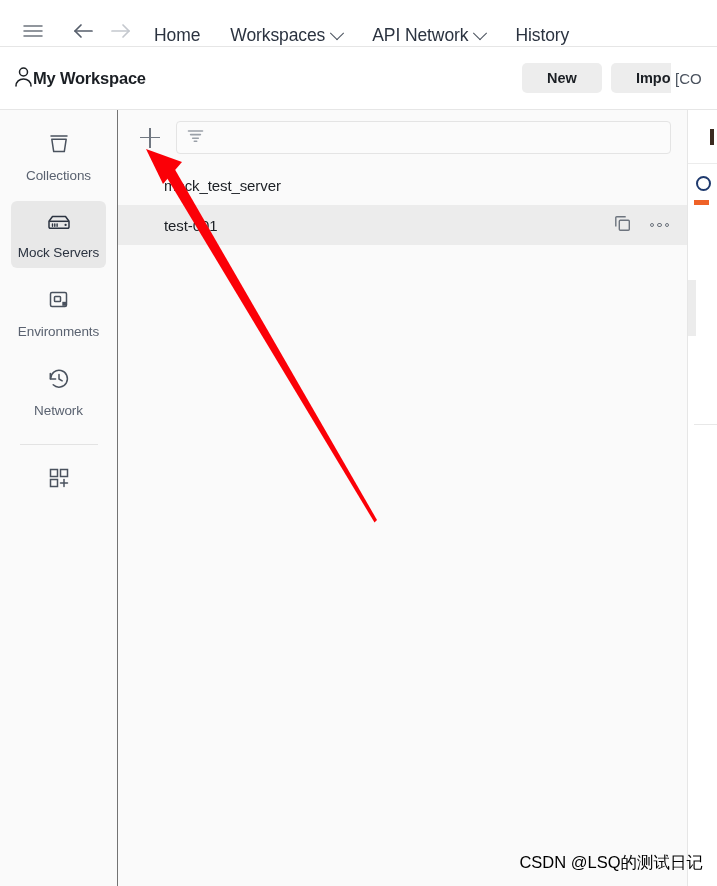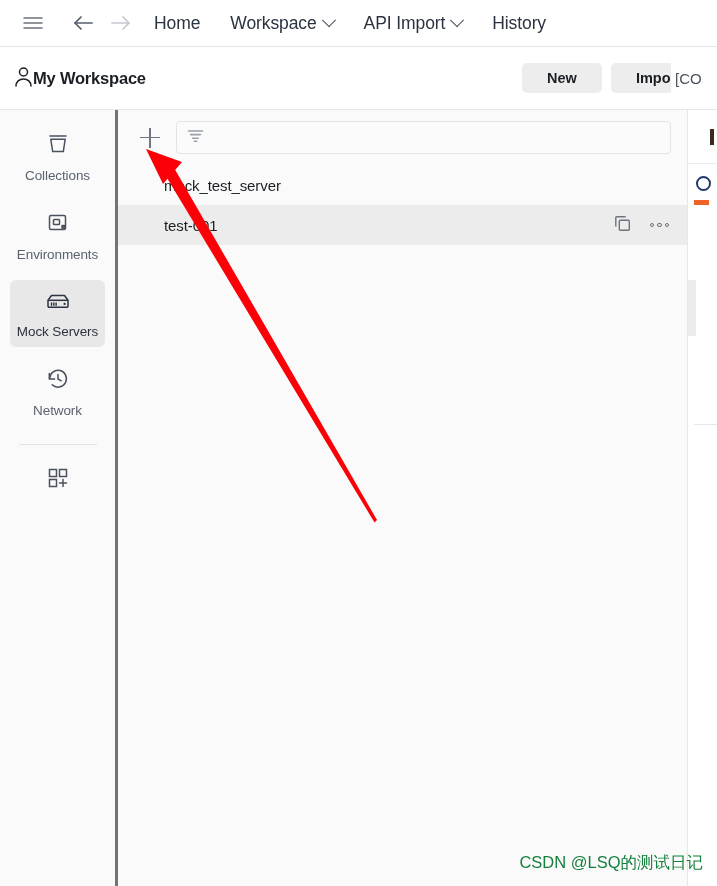--- a/index.html
+++ b/index.html
@@ -14,21 +14,21 @@
     font-family: "Liberation Sans", sans-serif;
     color: #21252b;
     position: relative;
   }
 
   
   #topnav {
     height: 47px;
     box-sizing: border-box;
     display: flex;
-    align-items: center;
+    align-items: flex-end;
     background: #ffffff;
     border-bottom: 1px solid #e6e6e6;
     padding-left: 18px;
     white-space: nowrap;
     overflow: hidden;
   }
   .nav-icon-btn {
     width: 30px;
     height: 30px;
     display: flex;
@@ -103,21 +103,21 @@
   #body-split {
     display: flex;
     height: calc(886px - 47px - 63px);
   }
 
   
   #left-rail {
     width: 118px;
     flex: none;
     box-sizing: border-box;
-    border-right: 3px solid #737373;
+    border-right: 1px solid #737373;
     background: #fafafa;
     padding-top: 12px;
     display: flex;
     flex-direction: column;
     align-items: center;
   }
   .rail-item {
     width: 95px;
     box-sizing: border-box;
     padding: 9px 0 8px 0;
@@ -326,21 +326,21 @@
     pointer-events: none;
     z-index: 20;
   }
 
   
   #watermark {
     position: absolute;
     right: 14px;
     bottom: 12px;
     font-size: 16.5px;
-    color: #15803d;
+    color: #000000;
     font-family: "Liberation Sans", sans-serif;
     z-index: 25;
     white-space: nowrap;
   }
 </style>
 </head>
 <body>
 
 <div id="topnav">
 
@@ -370,26 +370,26 @@
         <polyline points="13,3 19,9 13,15"></polyline>
       </g>
     </svg>
   </div>
 
   <div class="nav-link" id="nav-link-home">
     <span>Home</span>
   </div>
 
   <div class="nav-link" id="nav-link-workspaces">
-    <span>Workspace</span>
+    <span>Workspaces</span>
     <i class="chev"></i>
   </div>
 
   <div class="nav-link" id="nav-link-api-network">
-    <span>API Import</span>
+    <span>API Network</span>
     <i class="chev"></i>
   </div>
 
   <div class="nav-link" id="nav-link-explore">
     <span>History</span>
   </div>
 </div>
 
 <div id="ws-header">
   <span>
@@ -417,49 +417,49 @@
         <svg width="26" height="26" viewBox="0 0 26 26" aria-hidden="true">
           <g stroke="#4a525e" stroke-width="1.5" fill="none" stroke-linejoin="round">
             <line x1="5" y1="5" x2="21" y2="5" stroke-linecap="round"></line>
             <path d="M5.8 8.2h14.4l-1.9 12.4H7.7z"></path>
           </g>
         </svg>
       </span>
       <span class="rail-label">Collections</span>
     </div>
 
+    <div class="rail-item active">
+      <span>
+        <svg width="28" height="24" viewBox="0 0 28 24" aria-hidden="true">
+          <g stroke="#2b3340" stroke-width="1.5" fill="none" stroke-linejoin="round">
+            <path d="M4 11.2 L7.5 6.5 H20.5 L24 11.2 V17 a1.2 1.2 0 0 1 -1.2 1.2 H5.2 A1.2 1.2 0 0 1 4 17 Z"></path>
+            <line x1="4.3" y1="11.3" x2="23.7" y2="11.3"></line>
+          </g>
+          <g stroke="#2b3340" stroke-width="1.4" stroke-linecap="round">
+            <line x1="7.5" y1="14" x2="7.5" y2="16.3"></line>
+            <line x1="9.8" y1="14" x2="9.8" y2="16.3"></line>
+            <line x1="12.1" y1="14" x2="12.1" y2="16.3"></line>
+          </g>
+          <circle cx="20.6" cy="14.9" r="1.15" fill="#2b3340"></circle>
+        </svg>
+      </span>
+      <span class="rail-label">Mock Servers</span>
+    </div>
+
     <div class="rail-item">
       <span>
         <svg width="26" height="26" viewBox="0 0 26 26" aria-hidden="true">
           <g stroke="#4a525e" stroke-width="1.5" fill="none">
             <rect x="4.5" y="5.5" width="16" height="14" rx="1.5"></rect>
             <rect x="8.5" y="9.5" width="6" height="5" rx="0.8"></rect>
           </g>
           <rect x="16.3" y="14.8" width="4" height="4" fill="#4a525e"></rect>
         </svg>
       </span>
       <span class="rail-label">Environments</span>
-    </div>
-
-    <div class="rail-item active">
-      <span>
-        <svg width="28" height="24" viewBox="0 0 28 24" aria-hidden="true">
-          <g stroke="#2b3340" stroke-width="1.5" fill="none" stroke-linejoin="round">
-            <path d="M4 11.2 L7.5 6.5 H20.5 L24 11.2 V17 a1.2 1.2 0 0 1 -1.2 1.2 H5.2 A1.2 1.2 0 0 1 4 17 Z"></path>
-            <line x1="4.3" y1="11.3" x2="23.7" y2="11.3"></line>
-          </g>
-          <g stroke="#2b3340" stroke-width="1.4" stroke-linecap="round">
-            <line x1="7.5" y1="14" x2="7.5" y2="16.3"></line>
-            <line x1="9.8" y1="14" x2="9.8" y2="16.3"></line>
-            <line x1="12.1" y1="14" x2="12.1" y2="16.3"></line>
-          </g>
-          <circle cx="20.6" cy="14.9" r="1.15" fill="#2b3340"></circle>
-        </svg>
-      </span>
-      <span class="rail-label">Mock Servers</span>
     </div>
 
     <div class="rail-item">
       <span>
         <svg width="26" height="26" viewBox="0 0 26 26" aria-hidden="true">
           <g stroke="#4a525e" stroke-width="1.5" fill="none" stroke-linecap="round" stroke-linejoin="round">
             <path d="M4.6 12.8a8.4 8.4 0 1 1 2.6 6"></path>
             <polyline points="4.3,7.6 4.3,12.9 9.6,12.9"></polyline>
             <polyline points="13,8.6 13,13 16.2,14.8"></polyline>
           </g>

